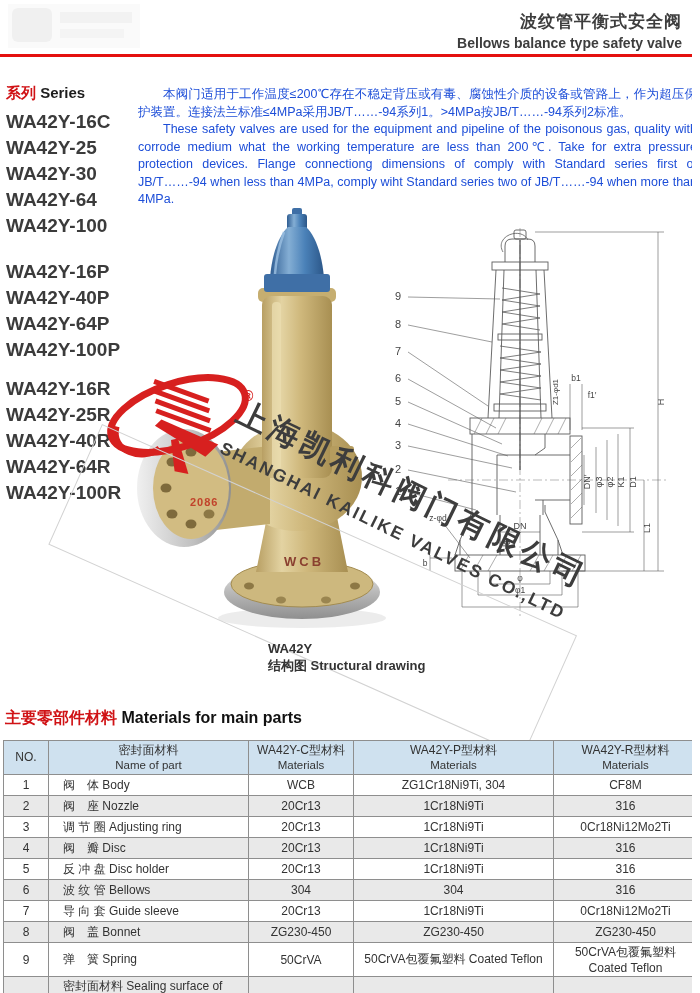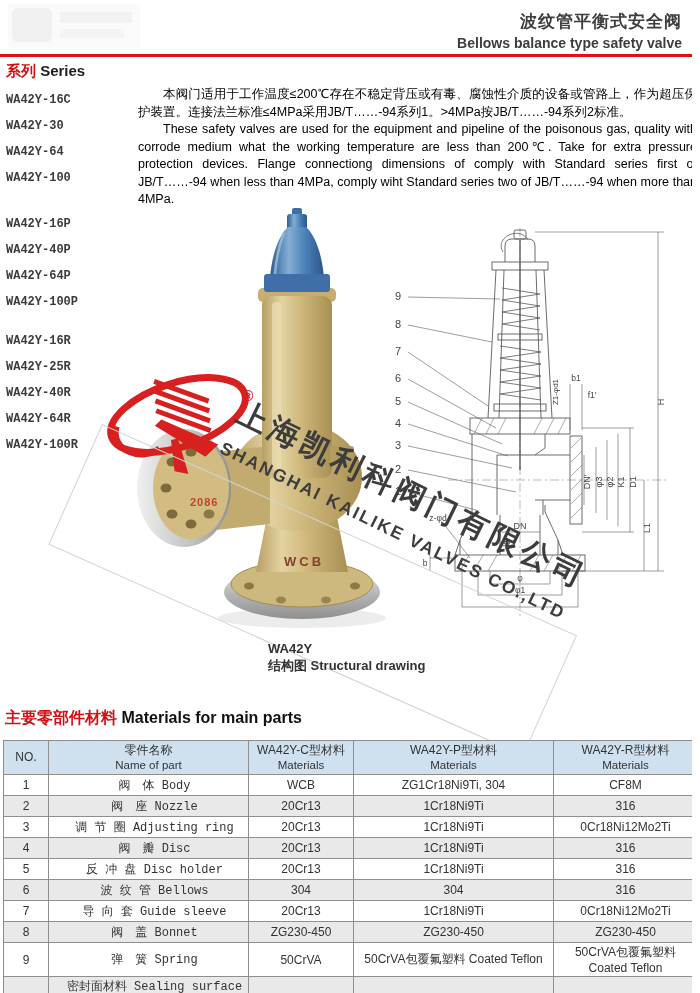--- a/index.html
+++ b/index.html
@@ -10,30 +10,30 @@
   .ghost-logo { position:absolute; left:8px; top:4px; width:132px; height:44px; background:#fafafa; }
   .ghost-logo .g1 { position:absolute; left:4px; top:4px; width:40px; height:34px; background:#f0f0f0; border-radius:6px; }
   .ghost-logo .g2 { position:absolute; left:52px; top:8px; width:72px; height:11px; background:#f2f2f2; }
   .ghost-logo .g3 { position:absolute; left:52px; top:25px; width:64px; height:9px; background:#f4f4f4; }
   .titles { position:absolute; right:10px; top:10px; text-align:right; color:#3d3d3d; }
   .title-zh { font-size:17px; font-weight:bold; letter-spacing:1px; }
   .title-en { font-size:14px; font-weight:bold; margin-top:2px;margin-left:30px; }
   .red-rule { position:absolute; left:0; top:54px; width:700px; height:3px; background:#e4100e; }
 
   
-  .series { position:absolute; left:6px; top:62px; width:130px; color:#3b3b3b; }
+  .series { position:absolute; left:6px; top:84px; width:130px; color:#3b3b3b; }
   .series-head { font-size:15px; font-weight:bold; color:#1d1d1d; margin-bottom:6px; }
   .series-head .red { color:#d01215; }
   .series ul { list-style:none; }
-  .series li { font-size:12px; font-weight:bold; line-height:26px; white-space:nowrap;font-family:Liberation Mono, monospace; }
+  .series li { font-size:19px; font-weight:bold; line-height:26px; white-space:nowrap; }
   .series ul.grp1 { margin-bottom:20px; }
   .series ul.grp2 { margin-bottom:13px; }
 
   
-  .desc { position:absolute; left:138px; top:86px; width:559px; font-size:12.5px; line-height:17.5px; color:#000000; text-align:justify; }
+  .desc { position:absolute; left:138px; top:86px; width:559px; font-size:12.5px; line-height:17.5px; color:#1d4ed8; text-align:justify; }
   .desc p { text-indent:2em; }
 
   
   .fig-svg { position:absolute; left:0; top:0; width:700px; height:700px; }
 
   
   .wm-box { position:absolute; left:102px; top:424px; width:520px; height:132px; border:1px solid #d2d2d2; transform:rotate(24deg); transform-origin:0 0; pointer-events:none; }
   .wm { position:absolute; left:248px; top:392px; transform:rotate(26deg); transform-origin:0 0; color:#3d3d3d; white-space:nowrap; pointer-events:none; }
   .wm .zh { font-size:31px; font-weight:bold; letter-spacing:4px; }
   .wm .en { font-size:17.5px; font-weight:bold; letter-spacing:2.2px; margin-top:9px; }
@@ -43,21 +43,21 @@
 
   
   .mat-head { position:absolute; left:5px; top:708px; font-size:16px; font-weight:bold; color:#111; }
   .mat-head .red { color:#d01215;margin-top:27px; }
   table.materials { position:absolute; left:3px; top:740px; width:694px; border-collapse:collapse; table-layout:fixed; font-size:12px; color:#333; }
   table.materials th, table.materials td { border:1px solid #8e8e8e; text-align:center; vertical-align:middle; padding:1px 2px; }
   table.materials thead th { background:#cfe1ef; font-weight:normal; height:34px; font-size:12px; line-height:15px; }
   table.materials thead .sub { font-size:11.5px; }
   table.materials tbody td { height:21px; }
   table.materials tbody tr:nth-child(even) td { background:#e9e9e9; }
-  table.materials td.name { text-align:center; padding-left:14px;font-family:Liberation Mono, monospace; }
+  table.materials td.name { text-align:left; padding-left:14px; }
 </style>
 </head>
 <body>
 
 <div class="page">
 
   <div class="ghost-logo">
     <div class="g1"></div>
     <div class="g2"></div>
     <div class="g3"></div>
@@ -68,20 +68,21 @@
   </div>
   <div class="red-rule"></div>
 
   <div class="series">
     <div class="series-head">
       <span class="red">系列</span>
       <span>Series</span>
     </div>
     <ul class="grp1">
       <li>WA42Y-16C</li>
+      <li>WA42Y-25</li>
       <li>WA42Y-30</li>
       <li>WA42Y-64</li>
       <li>WA42Y-100</li>
     </ul>
     <ul class="grp2">
       <li>WA42Y-16P</li>
       <li>WA42Y-40P</li>
       <li>WA42Y-64P</li>
       <li>WA42Y-100P</li>
     </ul>
@@ -300,21 +301,21 @@
         <col style="width:45px">
         <col style="width:200px">
         <col style="width:105px">
         <col style="width:200px">
         <col style="width:144px">
       </colgroup>
     <thead>
       <tr>
         <th>NO.</th>
         <th>
-          <div>零件名称</div>
+          <div>密封面材料</div>
           <div class="sub">Name of part</div>
         </th>
         <th>
           <div>WA42Y-C型材料</div>
           <div class="sub">Materials</div>
         </th>
         <th>
           <div>WA42Y-P型材料</div>
           <div class="sub">Materials</div>
         </th>

